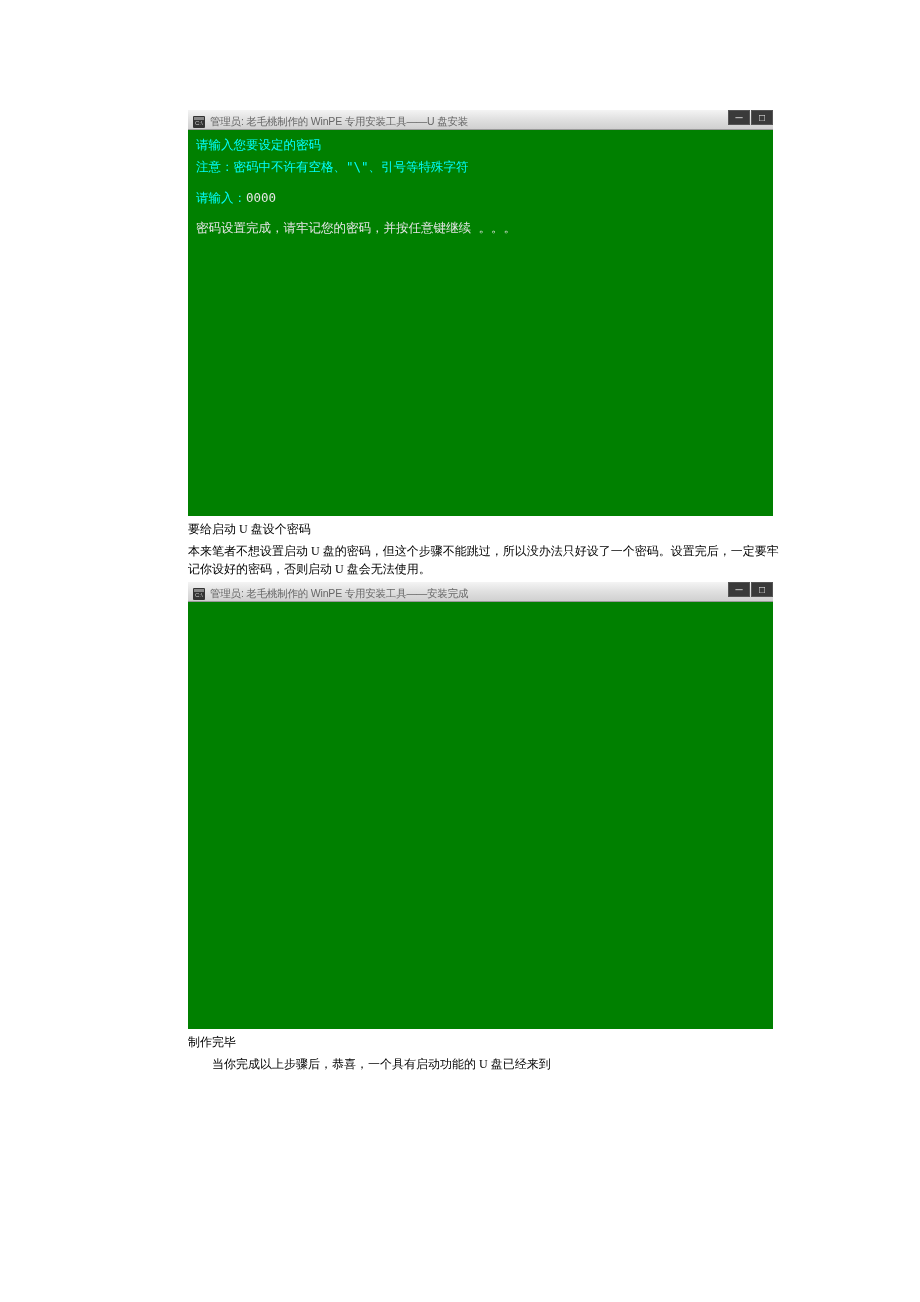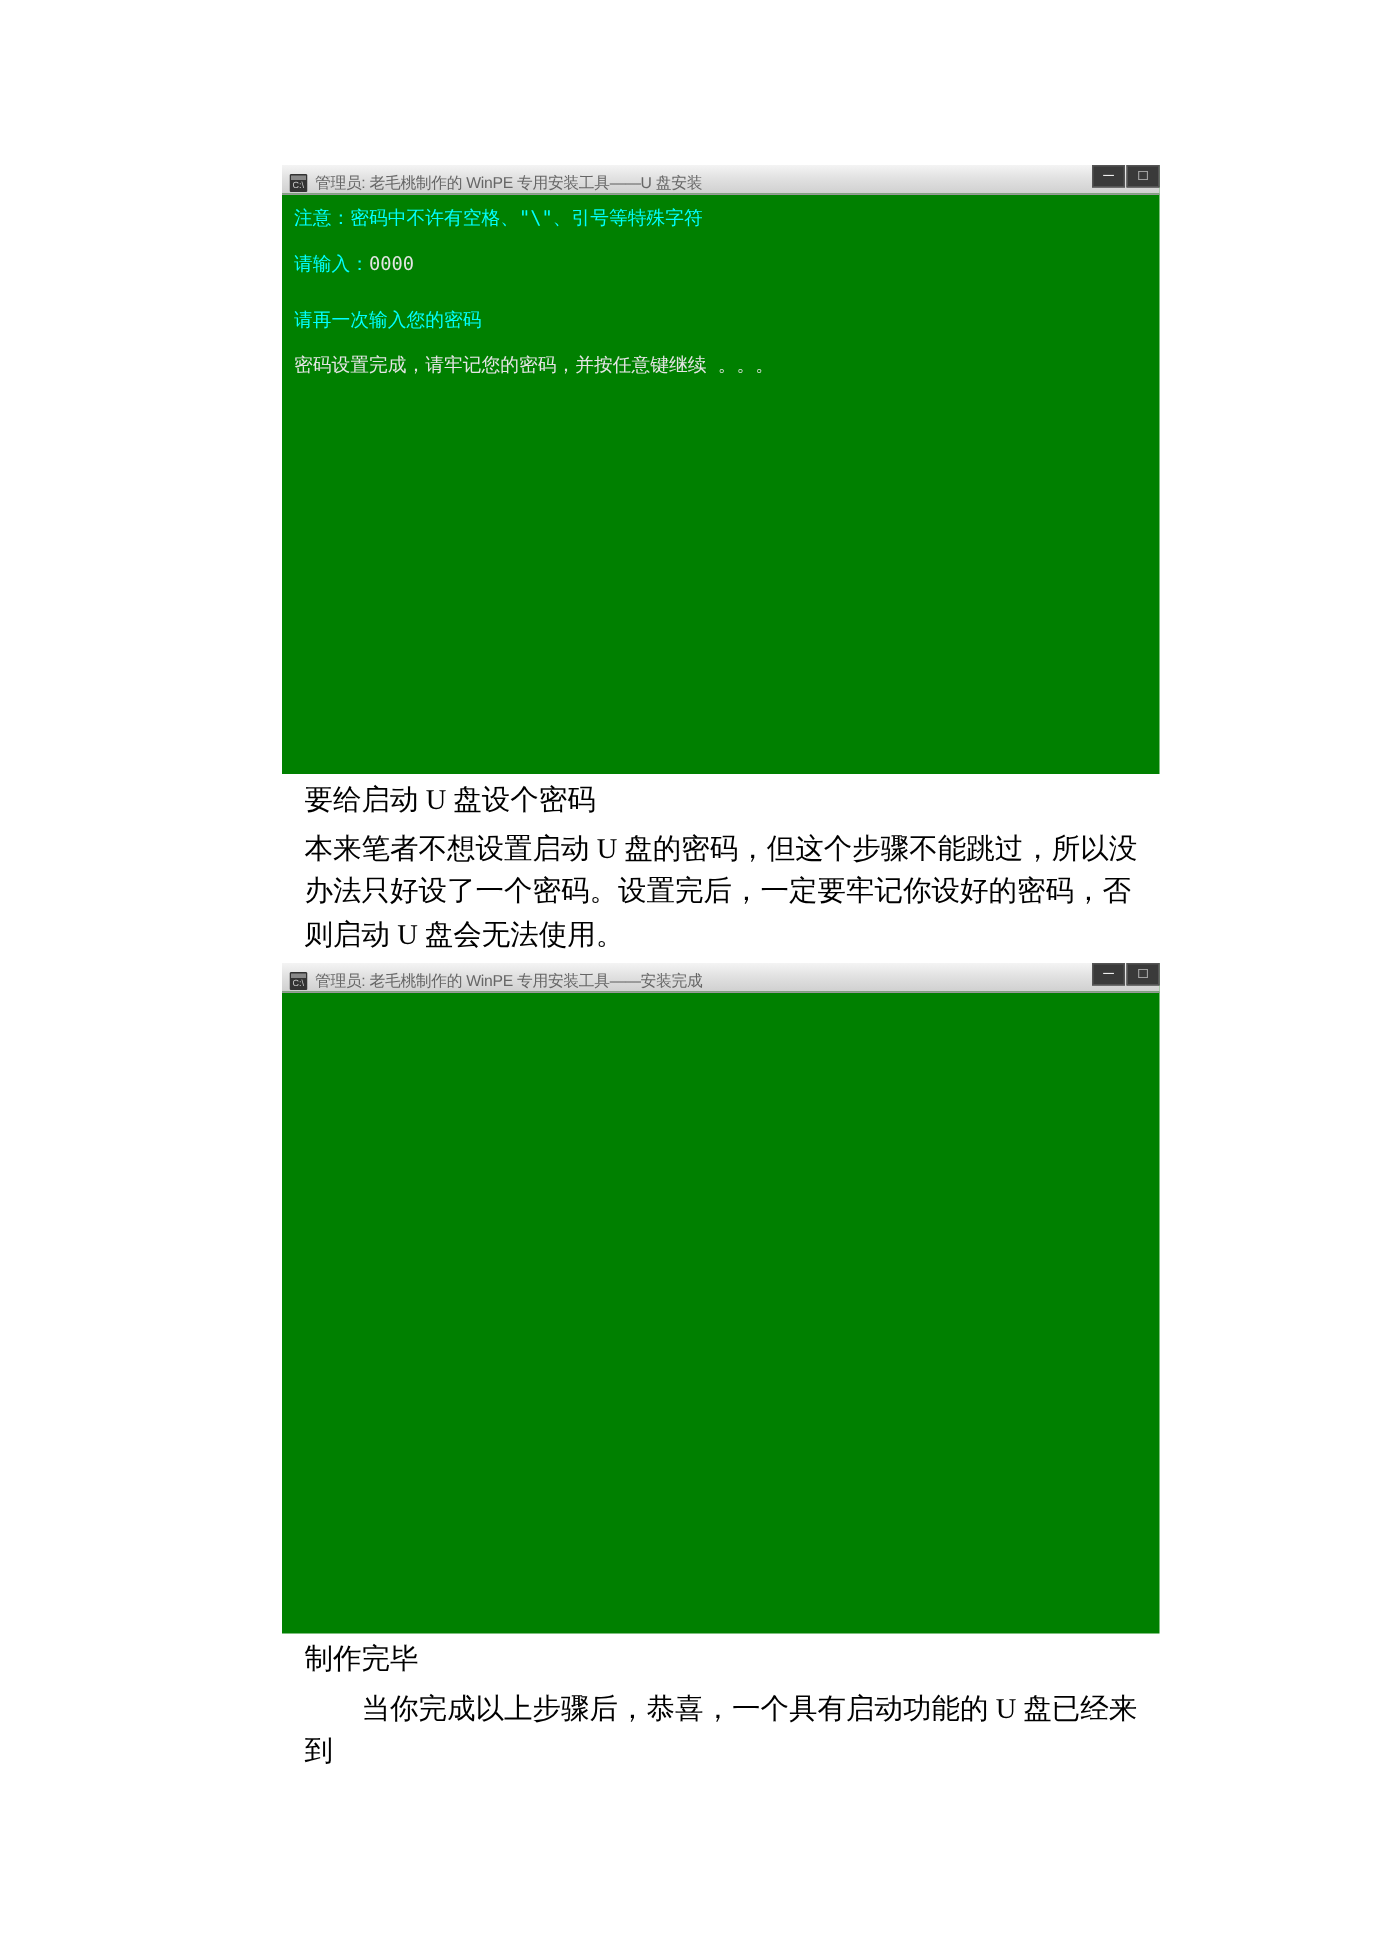--- a/index.html
+++ b/index.html
@@ -7,24 +7,24 @@
     background: #ffffff;
     font-family: "SimSun", "宋体", serif;
     width: 920px;
     padding: 110px 0 60px 0;
   }
   .content-wrap {
     margin-left: 188px;
     width: 592px;
   }
   .article-text {
-    font-size: 19px;
+    font-size: 12px;
     line-height: 1.5;
     color: #000;
-    margin: 4px 15px;
+    margin: 4px 0;
   }
   .article-text.indented {
     text-indent: 2em;
   }
   .terminal-window {
     width: 585px;
     background: #008000;
     margin-bottom: 2px;
   }
   .terminal-window.first { height: 406px; }
@@ -97,25 +97,25 @@
             <text x="2" y="9" font-size="6" fill="#ccc">C:\</text>
           </svg>
       </span>
       <span class="titlebar-text">管理员: 老毛桃制作的 WinPE 专用安装工具——U 盘安装</span>
       <div class="window-controls">
         <div class="win-btn">─</div>
         <div class="win-btn">□</div>
       </div>
     </div>
     <div class="terminal-body">
+      <div class="term-line cyan">请输入您要设定的密码</div>
       <div class="term-line cyan">注意：密码中不许有空格、"\"、引号等特殊字符</div>
       <div class="term-line cyan gap-sm">
         <span>请输入：</span><span class="white">0000</span>
       </div>
-      <div class="term-line cyan gap-md">请再一次输入您的密码</div>
       <div class="term-line white gap-sm">密码设置完成，请牢记您的密码，并按任意键继续 。。。</div>
     </div>
   </div>
 
   <p class="article-text">要给启动 U 盘设个密码</p>
   <p class="article-text">本来笔者不想设置启动 U 盘的密码，但这个步骤不能跳过，所以没办法只好设了一个密码。设置完后，一定要牢记你设好的密码，否则启动 U 盘会无法使用。</p>
 
   <div class="terminal-window second" style="margin-top:4px;">
     <div class="titlebar">
       <span class="titlebar-icon">

